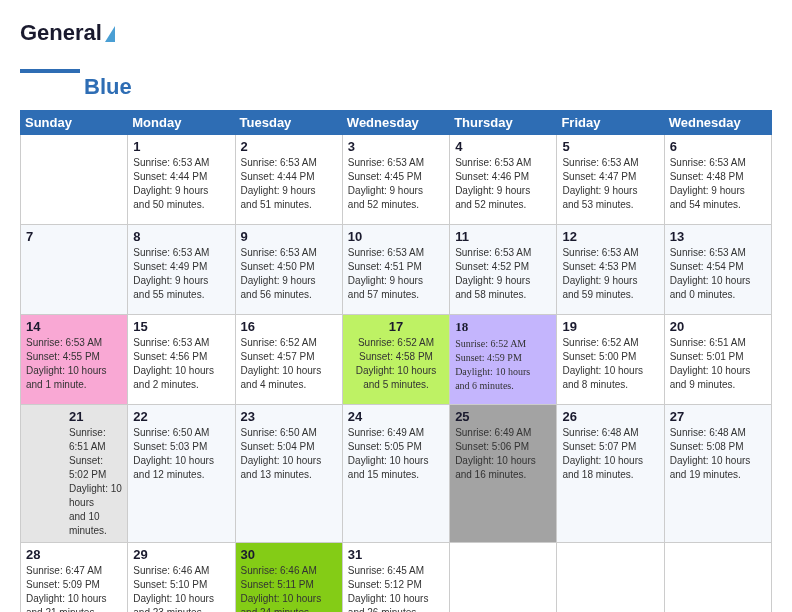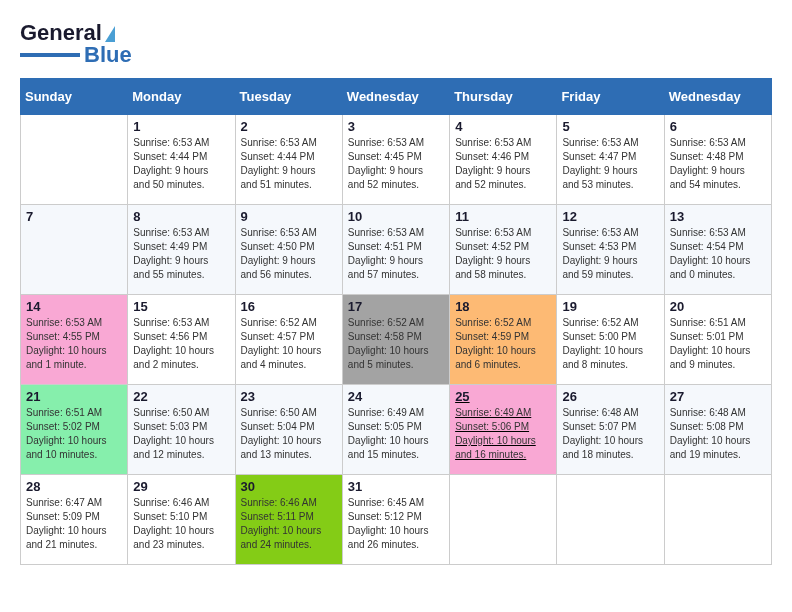--- a/index.html
+++ b/index.html
@@ -36,21 +36,21 @@
       margin-top: 2px;
     }
     .calendar-table {
       width: 100%;
       border-collapse: collapse;
       font-size: 11px;
     }
     .calendar-table th {
       background: #2e6db4;
       color: #fff;
-      padding: 10px 4px;
+      padding: 4px 4px;
       text-align: left;
       font-size: 13px;
       font-weight: bold;
       border: 1px solid #2e6db4;
     }
     .calendar-table td {
       border: 1px solid #ccc;
       vertical-align: top;
       padding: 4px 5px;
       width: calc(100% / 7);
@@ -84,21 +84,21 @@
 <body>
 
 <div class="header">
   <div class="logo">
     <div style="display:flex; align-items:flex-end;">
       <span style="font-size:22px; font-weight:bold; color:#1a1a2e;">General</span>
       <span style="display:inline-block; width:0; height:0; border-left:10px solid transparent; border-right:0px solid transparent; border-bottom:16px solid #4a9fd4; margin-left:3px; margin-bottom:4px;"></span>
     </div>
     <div style="display:flex; align-items:center; margin-top:-4px;">
       <span style="display:inline-block; width:60px; height:4px; background:#2e6db4; margin-right:4px;"></span>
-      <span style="font-size:22px; font-weight:bold; color:#2e6db4;">Blue</span>
+      <span style="font-size:22px; font-weight:bold; color:#2e6db4;margin-top:32px;">Blue</span>
     </div>
   </div>
   <div class="title-section">
     <div class="month-title"></div>
     <div class="location-title"></div>
   </div>
 </div>
 
 <table class="calendar-table">
   <thead>
@@ -220,28 +220,28 @@
 Daylight: 10 hours
 and 2 minutes.</div>
         </td>
         <td style="background: rgb(255, 255, 255);">
           <div class="day-number">16</div>
           <div class="day-info" style="white-space: pre-line;">Sunrise: 6:52 AM
 Sunset: 4:57 PM
 Daylight: 10 hours
 and 4 minutes.</div>
         </td>
-        <td style="background: #a3a3a3;">
+        <td style="background: #bef264; text-align: center;">
           <div class="day-number">17</div>
           <div class="day-info" style="white-space: pre-line;">Sunrise: 6:52 AM
 Sunset: 4:58 PM
 Daylight: 10 hours
 and 5 minutes.</div>
         </td>
-        <td style="background: #fdba74;">
+        <td style="background: #c4b5fd; font-family: Liberation Serif, serif;">
           <div class="day-number">18</div>
           <div class="day-info" style="white-space: pre-line;">Sunrise: 6:52 AM
 Sunset: 4:59 PM
 Daylight: 10 hours
 and 6 minutes.</div>
         </td>
         <td style="background: rgb(255, 255, 255);">
           <div class="day-number">19</div>
           <div class="day-info" style="white-space: pre-line;">Sunrise: 6:52 AM
 Sunset: 5:00 PM
@@ -250,21 +250,21 @@
         </td>
         <td style="background: rgb(255, 255, 255);">
           <div class="day-number">20</div>
           <div class="day-info" style="white-space: pre-line;">Sunrise: 6:51 AM
 Sunset: 5:01 PM
 Daylight: 10 hours
 and 9 minutes.</div>
         </td>
       </tr>
       <tr>
-        <td style="background: #86efac;">
+        <td style="background: #e5e5e5; padding-left: 48px;">
           <div class="day-number">21</div>
           <div class="day-info" style="white-space: pre-line;">Sunrise: 6:51 AM
 Sunset: 5:02 PM
 Daylight: 10 hours
 and 10 minutes.</div>
         </td>
         <td style="background: rgb(245, 248, 252);">
           <div class="day-number">22</div>
           <div class="day-info" style="white-space: pre-line;">Sunrise: 6:50 AM
 Sunset: 5:03 PM
@@ -278,21 +278,21 @@
 Daylight: 10 hours
 and 13 minutes.</div>
         </td>
         <td style="background: rgb(245, 248, 252);">
           <div class="day-number">24</div>
           <div class="day-info" style="white-space: pre-line;">Sunrise: 6:49 AM
 Sunset: 5:05 PM
 Daylight: 10 hours
 and 15 minutes.</div>
         </td>
-        <td style="background: #f9a8d4; text-decoration: underline;">
+        <td style="background: #a3a3a3;">
           <div class="day-number">25</div>
           <div class="day-info" style="white-space: pre-line;">Sunrise: 6:49 AM
 Sunset: 5:06 PM
 Daylight: 10 hours
 and 16 minutes.</div>
         </td>
         <td style="background: rgb(245, 248, 252);">
           <div class="day-number">26</div>
           <div class="day-info" style="white-space: pre-line;">Sunrise: 6:48 AM
 Sunset: 5:07 PM

